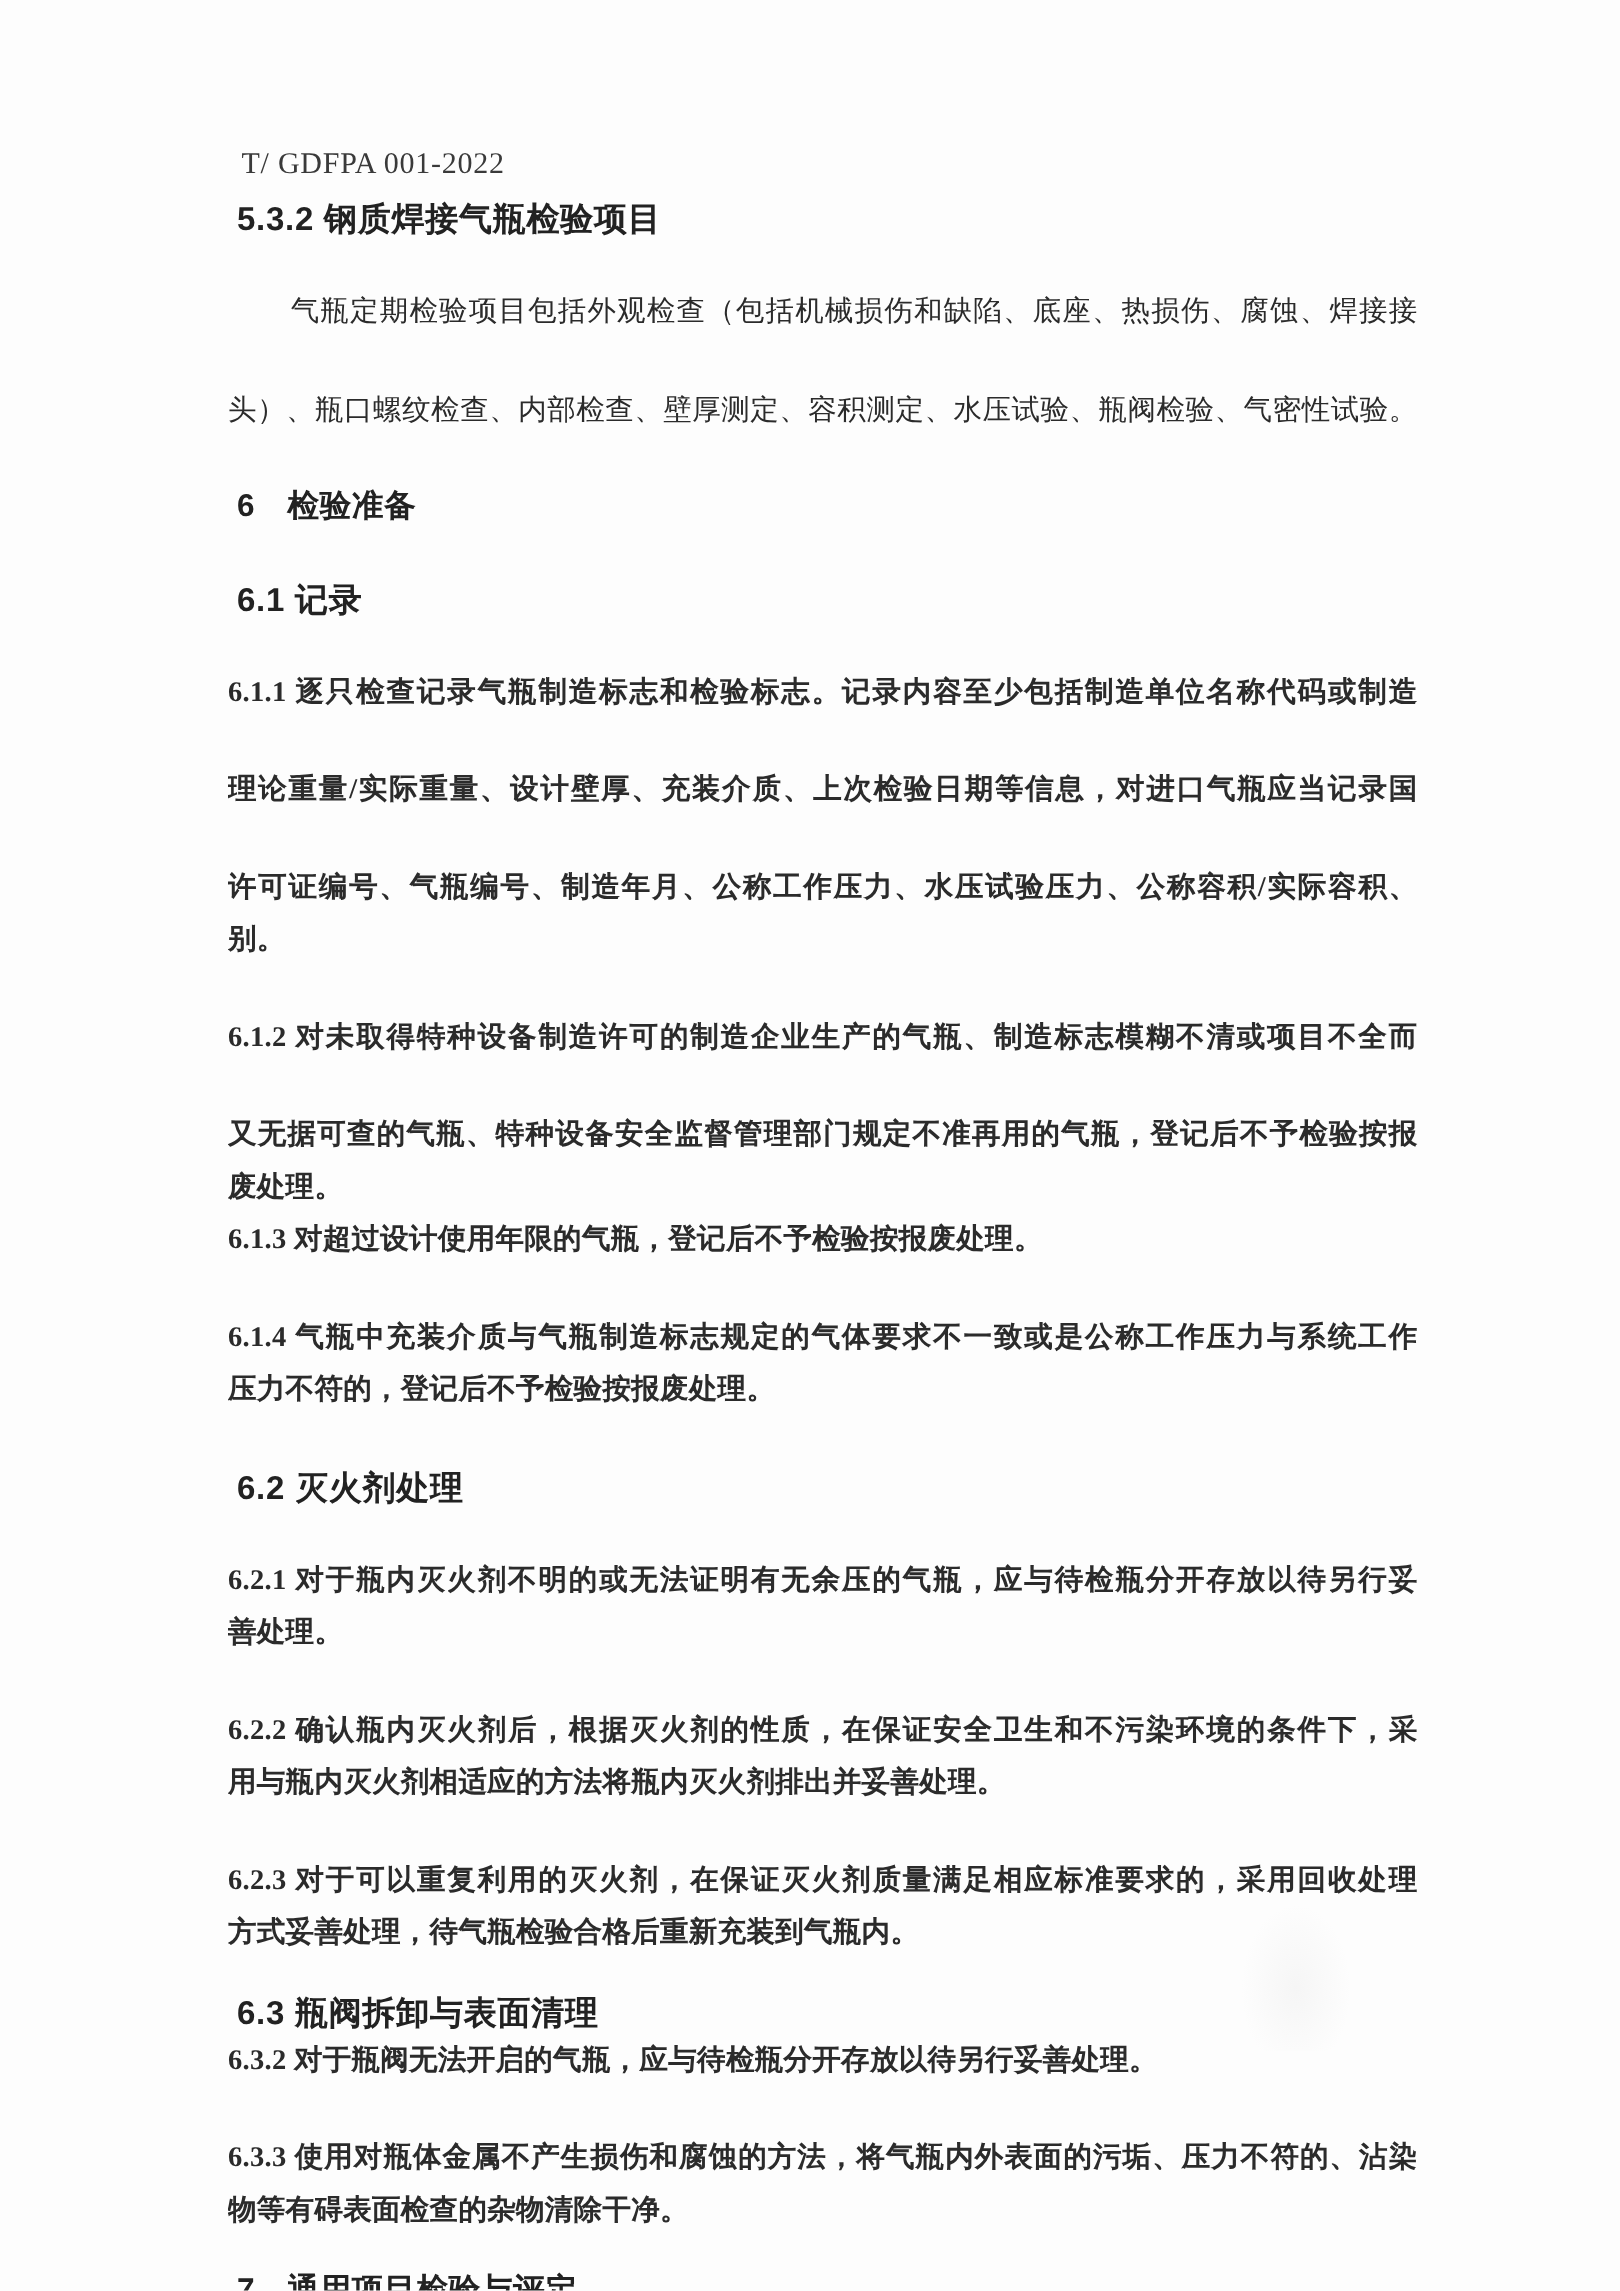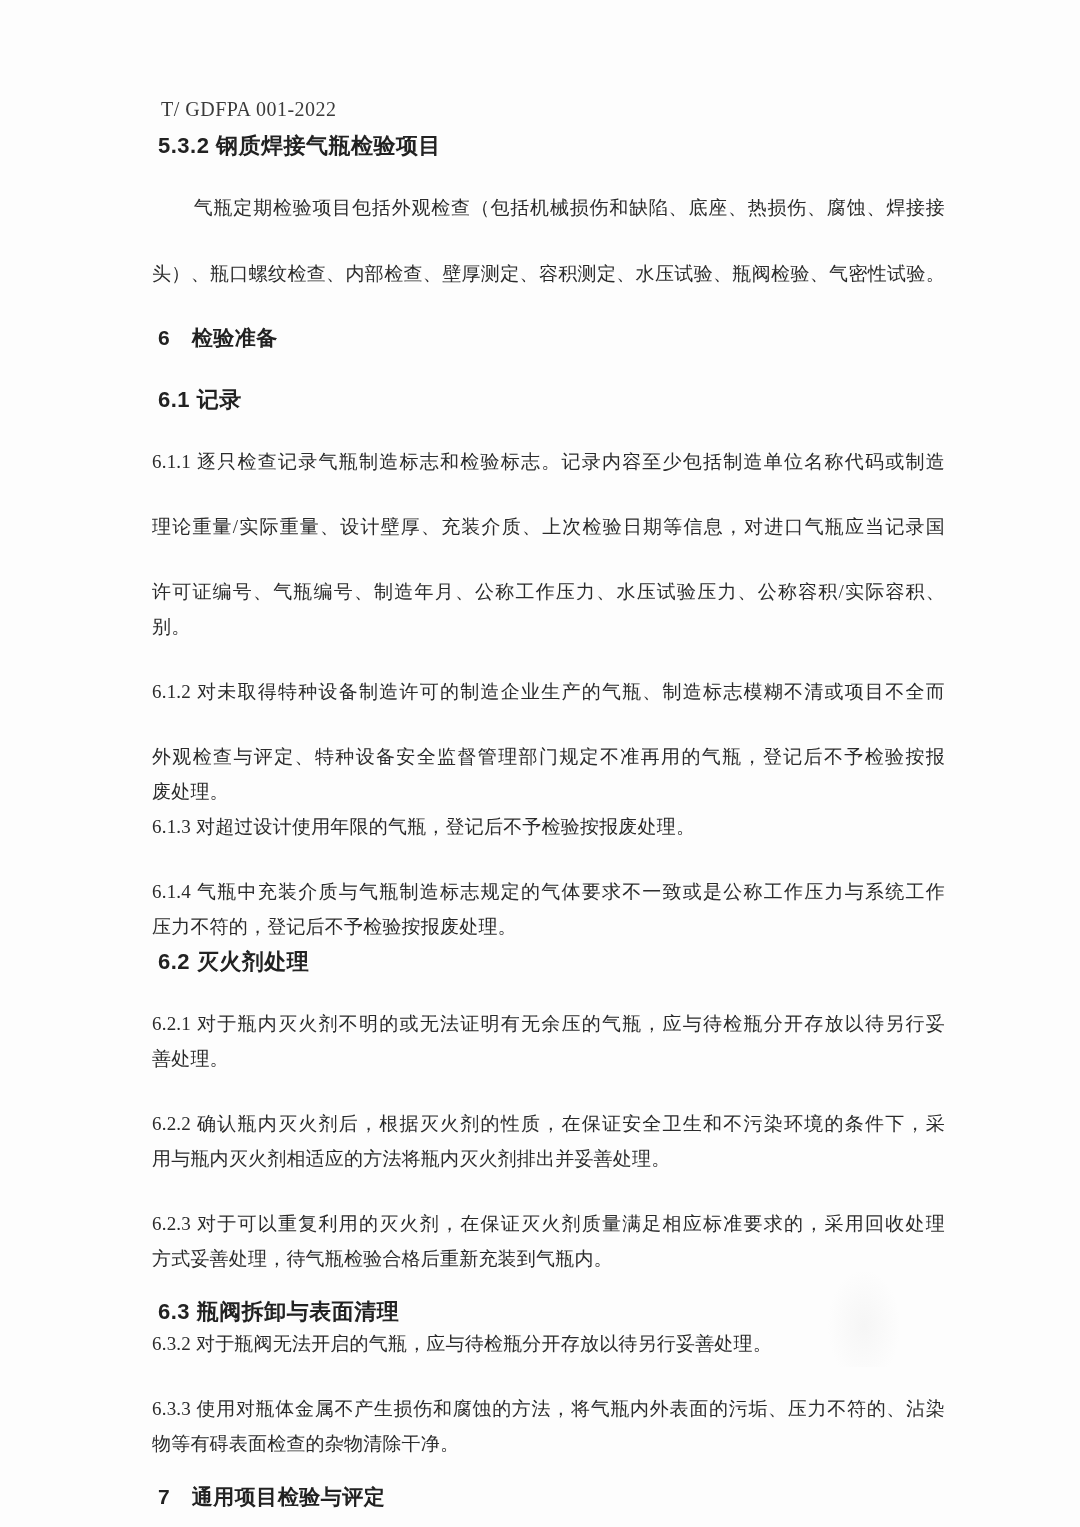--- a/index.html
+++ b/index.html
@@ -32,21 +32,21 @@
     font-family: "Liberation Sans", "DejaVu Sans", sans-serif;
     font-weight: bold;
     color: #222;
     line-height: 28px;
     margin-left: 6px;
   }
   .hsec { font-size: 21px; letter-spacing: 0.5px; }
   .hsub { font-size: 22px; letter-spacing: 0.5px; }
   .para { font-size: 19px; color: #2b2b2b; }
   .lh36 .jl, .lh36 .ll { line-height: 36px; height: 36px; }
-  .lh35 .jl, .lh35 .ll { line-height: 35px; height: 35px; }
+  .lh35 .jl, .lh35 .ll { line-height: 35px; height: 35px; font-weight: bold; }
   .jl {
     text-align: justify;
     text-align-last: justify;
     overflow: hidden;
     letter-spacing: 0.2px;
     margin-top: 30px;
   }
   .ll {
     text-align: left;
     overflow: hidden;
@@ -80,34 +80,34 @@
 
   <div class="para lh35" style="margin-top:14px">
     <div class="jl">6.1.1 逐只检查记录气瓶制造标志和检验标志。记录内容至少包括制造单位名称代码或制造</div>
     <div class="jl">理论重量/实际重量、设计壁厚、充装介质、上次检验日期等信息，对进口气瓶应当记录国</div>
     <div class="jl">许可证编号、气瓶编号、制造年月、公称工作压力、水压试验压力、公称容积/实际容积、</div>
     <div class="ll">别。</div>
   </div>
 
   <div class="para lh35">
     <div class="jl">6.1.2 对未取得特种设备制造许可的制造企业生产的气瓶、制造标志模糊不清或项目不全而</div>
-    <div class="jl">外观检查与评定、特种设备安全监督管理部门规定不准再用的气瓶，登记后不予检验按报</div>
+    <div class="jl">又无据可查的气瓶、特种设备安全监督管理部门规定不准再用的气瓶，登记后不予检验按报</div>
     <div class="ll">废处理。</div>
   </div>
 
   <div class="para lh35">
     <div class="ll">6.1.3 对超过设计使用年限的气瓶，登记后不予检验按报废处理。</div>
   </div>
 
   <div class="para lh35">
     <div class="jl">6.1.4 气瓶中充装介质与气瓶制造标志规定的气体要求不一致或是公称工作压力与系统工作</div>
     <div class="ll">压力不符的，登记后不予检验按报废处理。</div>
   </div>
 
-  <div class="hsub" style="margin-top:4px">6.2 灭火剂处理</div>
+  <div class="hsub" style="margin-top:34px">6.2 灭火剂处理</div>
 
   <div class="para lh35" style="margin-top:22px">
     <div class="jl">6.2.1 对于瓶内灭火剂不明的或无法证明有无余压的气瓶，应与待检瓶分开存放以待另行妥</div>
     <div class="ll">善处理。</div>
   </div>
 
   <div class="para lh35">
     <div class="jl">6.2.2 确认瓶内灭火剂后，根据灭火剂的性质，在保证安全卫生和不污染环境的条件下，采</div>
     <div class="ll">用与瓶内灭火剂相适应的方法将瓶内灭火剂排出并妥善处理。</div>
   </div>

